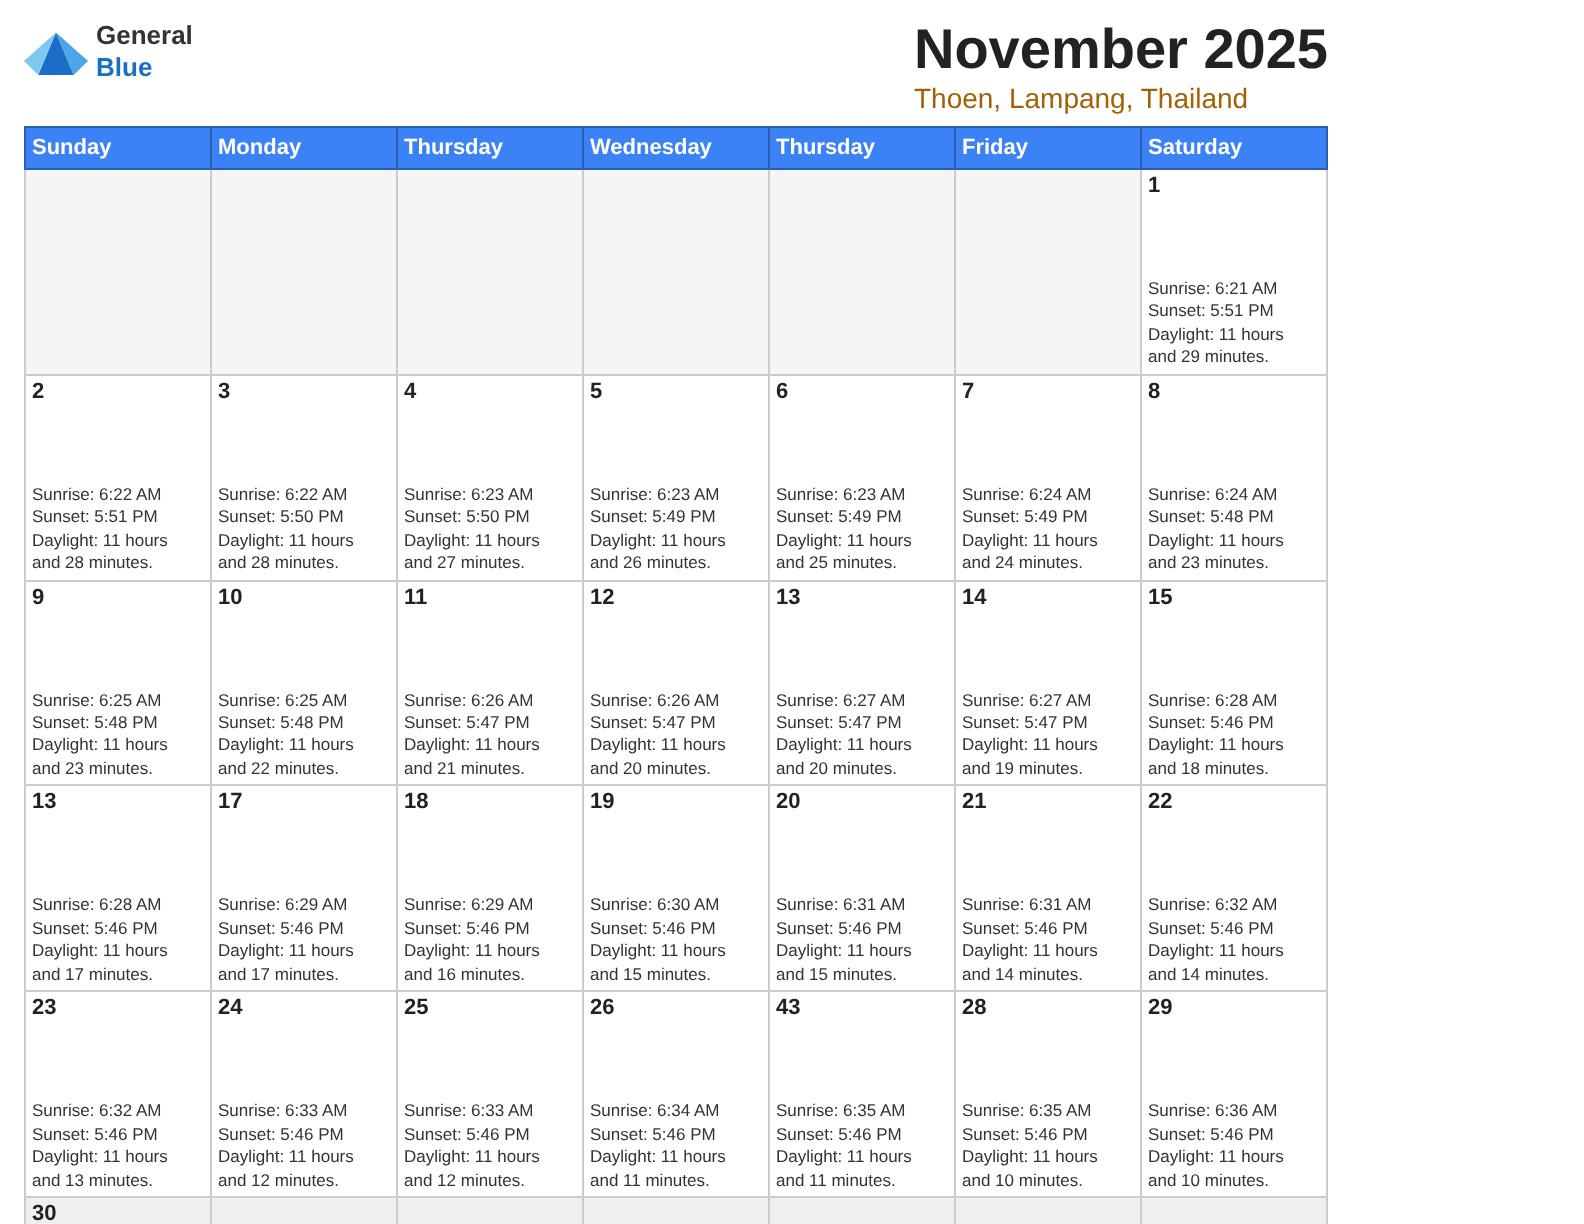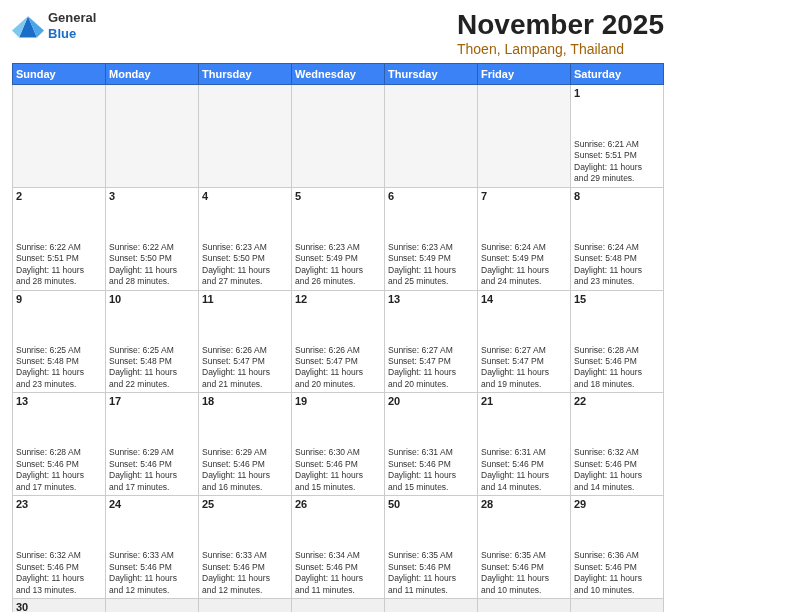--- a/index.html
+++ b/index.html
@@ -327,21 +327,21 @@
 and 12 minutes.</div>
           </td>
           <td>
             <span class="day-number">26</span>
             <div class="day-info" style="white-space: pre-line;">Sunrise: 6:34 AM
 Sunset: 5:46 PM
 Daylight: 11 hours
 and 11 minutes.</div>
           </td>
           <td>
-            <span class="day-number">50</span>
+            <span class="day-number">43</span>
             <div class="day-info" style="white-space: pre-line;">Sunrise: 6:35 AM
 Sunset: 5:46 PM
 Daylight: 11 hours
 and 11 minutes.</div>
           </td>
           <td>
             <span class="day-number">28</span>
             <div class="day-info" style="white-space: pre-line;">Sunrise: 6:35 AM
 Sunset: 5:46 PM
 Daylight: 11 hours

